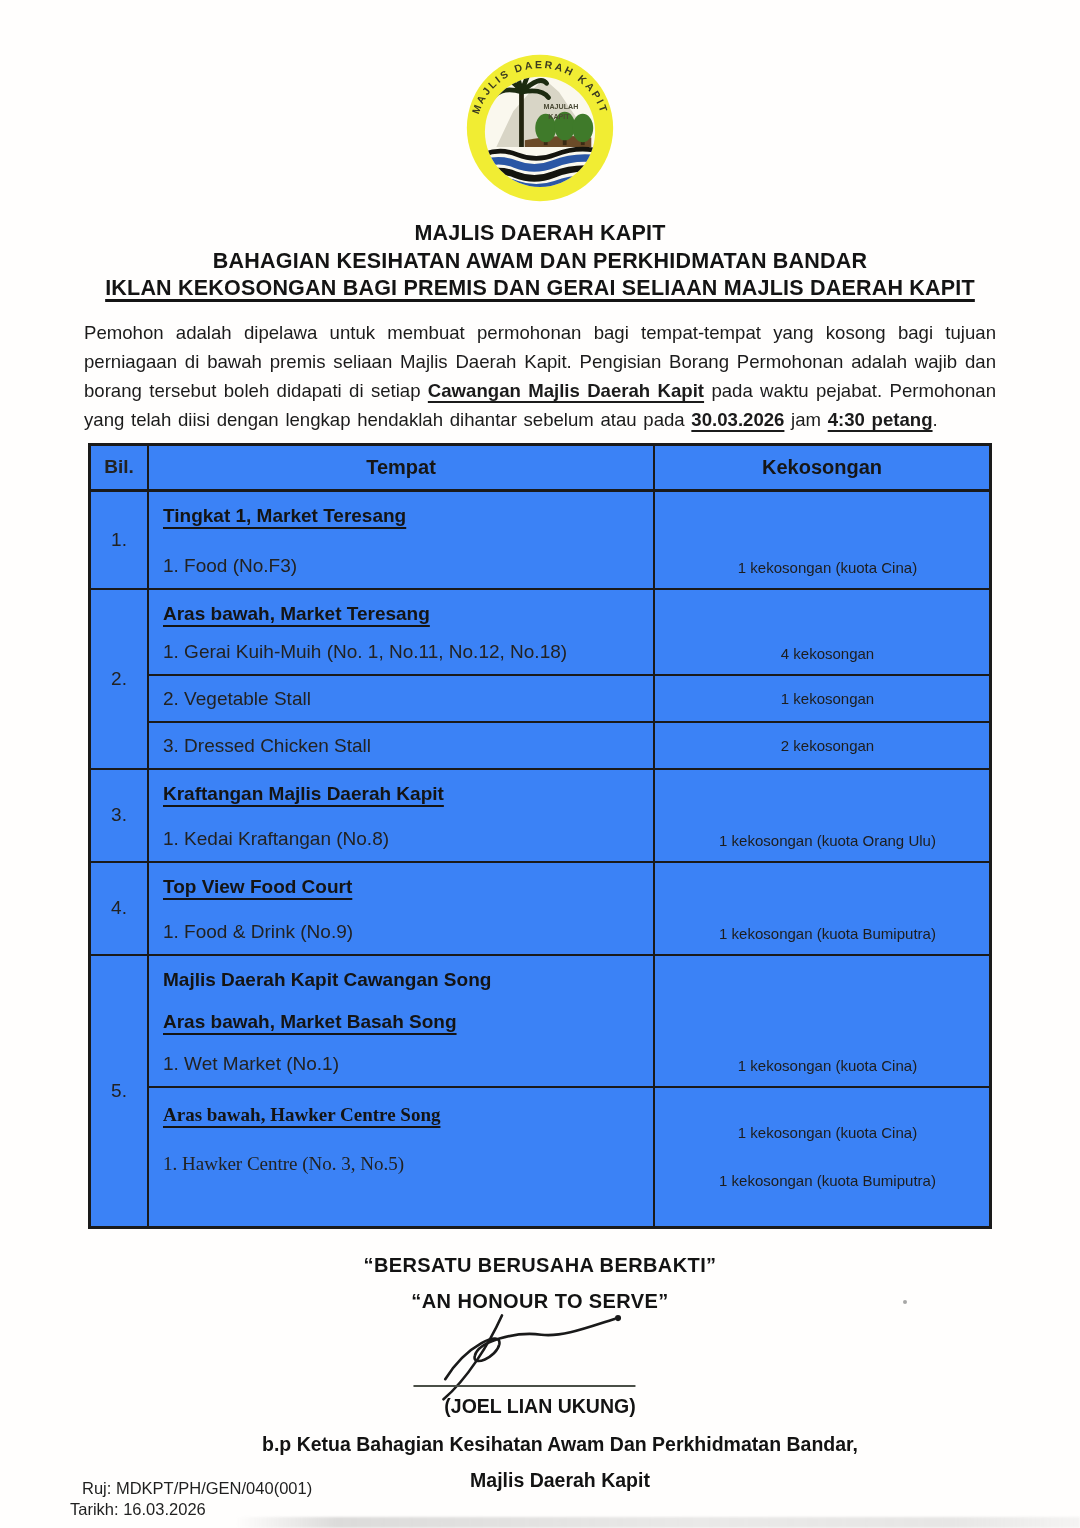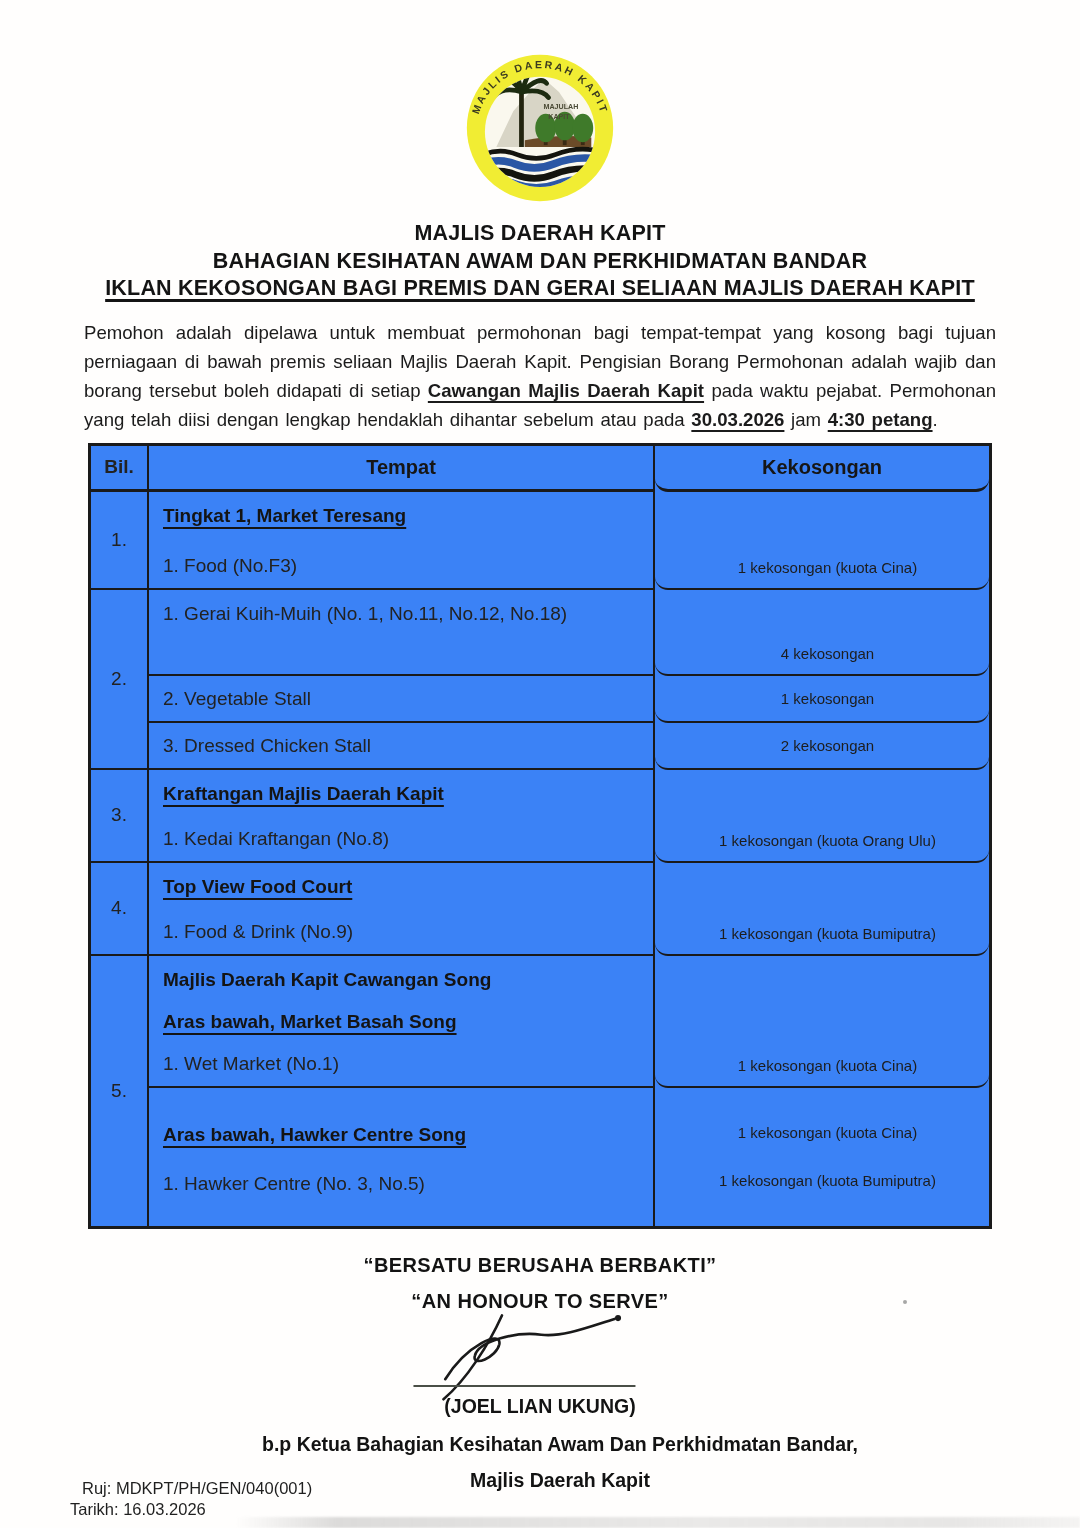--- a/index.html
+++ b/index.html
@@ -12,30 +12,30 @@
   .doc-header{margin-top:16px;text-align:center;font-weight:700;font-size:21.5px;line-height:27.5px;letter-spacing:.2px;color:#141414;}
   .doc-header .u3{text-decoration:underline;text-decoration-thickness:2.5px;text-underline-offset:4px;}
   
   .intro{margin:15px 84px 0 84px;font-size:18.6px;line-height:29px;text-align:justify;color:#1b1b1b;word-spacing:1.5px;}
   .bu{font-weight:700;text-decoration:underline;text-decoration-thickness:2px;text-underline-offset:4px;}
   
   .vtable{display:grid;grid-template-columns:58px 506px 334px;
           grid-template-rows:46px 98px 86px 47px 47px 93px 93px 132px 138px;
           border:3px solid #1a1a1a;width:898px;margin:9px 0 0 88px;background:#3b82f6;}
   .cell{border-right:2px solid #1a1a1a;border-bottom:2px solid #1a1a1a;box-sizing:border-box;min-width:0;}
-  .lastcol{border-right:none;border-radius:13px;}
+  .lastcol{border-right:none;}
   .lastrow{border-bottom:none;}
   .th{display:flex;align-items:center;justify-content:center;font-weight:700;font-size:20px;border-bottom-width:3px;}
   .bil{display:flex;align-items:center;justify-content:center;font-size:19px;color:#222;}
   .span3{grid-row:span 3;}
   .span2{grid-row:span 2;}
   .tempat{display:flex;flex-direction:column;padding:13px 24px 11px 14px;font-size:19px;color:#1d1d1d;}
   .between{justify-content:space-between;}
   .vcenter{justify-content:center;}
-  .tstart{justify-content:center;gap:27px;padding-top:16px;}
+  .tstart{justify-content:flex-start;gap:27px;padding-top:16px;font-family:Liberation Serif, serif;}
   .hd{font-weight:700;text-decoration:underline;text-decoration-thickness:2px;text-underline-offset:5px;color:#141414;}
   .hd-nou{font-weight:700;color:#141414;}
   .item{color:#222;}
   .kek{display:flex;flex-direction:column;align-items:center;text-align:center;font-size:15px;color:#1d1d1d;padding-left:11px;}
   .kend{justify-content:flex-end;padding-bottom:12px;}
   .kcenter{justify-content:center;}
   .kgap{justify-content:center;gap:31px;}
   
   .footer{text-align:center;}
   .motto{font-weight:700;font-size:20px;letter-spacing:.4px;color:#131313;}
@@ -124,20 +124,21 @@
     <div class="cell tempat between">
       <div class="hd">Tingkat 1, Market Teresang</div>
       <div class="item">1. Food (No.F3)</div>
     </div>
     <div class="cell kek kend lastcol">
       <div>1 kekosongan (kuota Cina)</div>
     </div>
 
     <div class="cell bil span3">2.</div>
     <div class="cell tempat between">
+      <div class="hd">Aras bawah, Market Teresang</div>
       <div class="item">1. Gerai Kuih-Muih (No. 1, No.11, No.12, No.18)</div>
     </div>
     <div class="cell kek kend lastcol">
       <div>4 kekosongan</div>
     </div>
     <div class="cell tempat vcenter">
       <div class="item">2. Vegetable Stall</div>
     </div>
     <div class="cell kek kcenter lastcol">
       <div>1 kekosongan</div>

